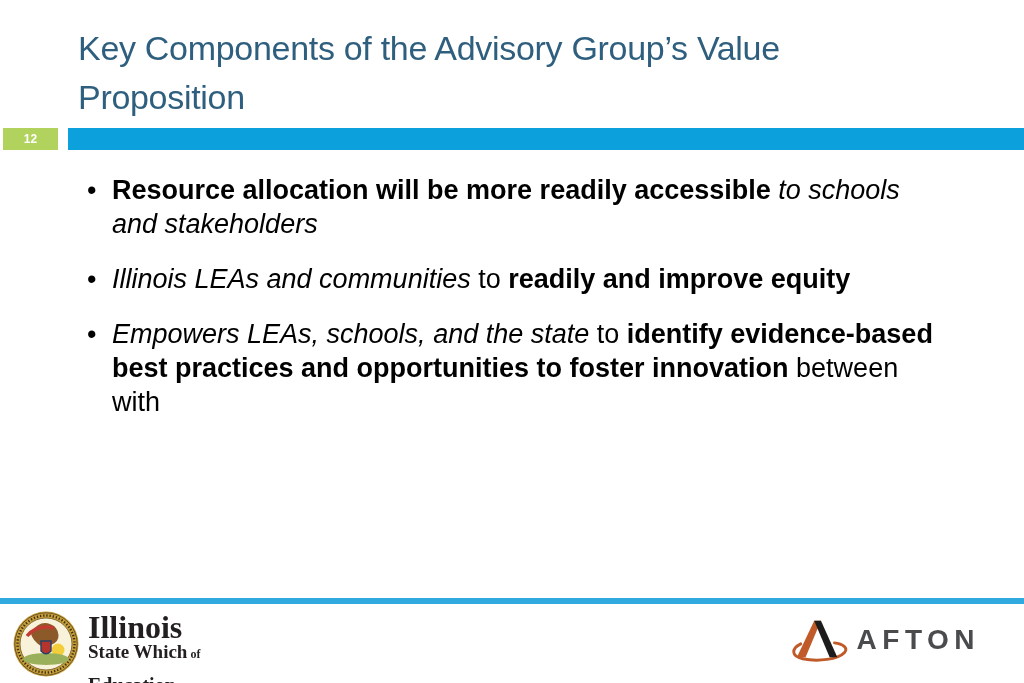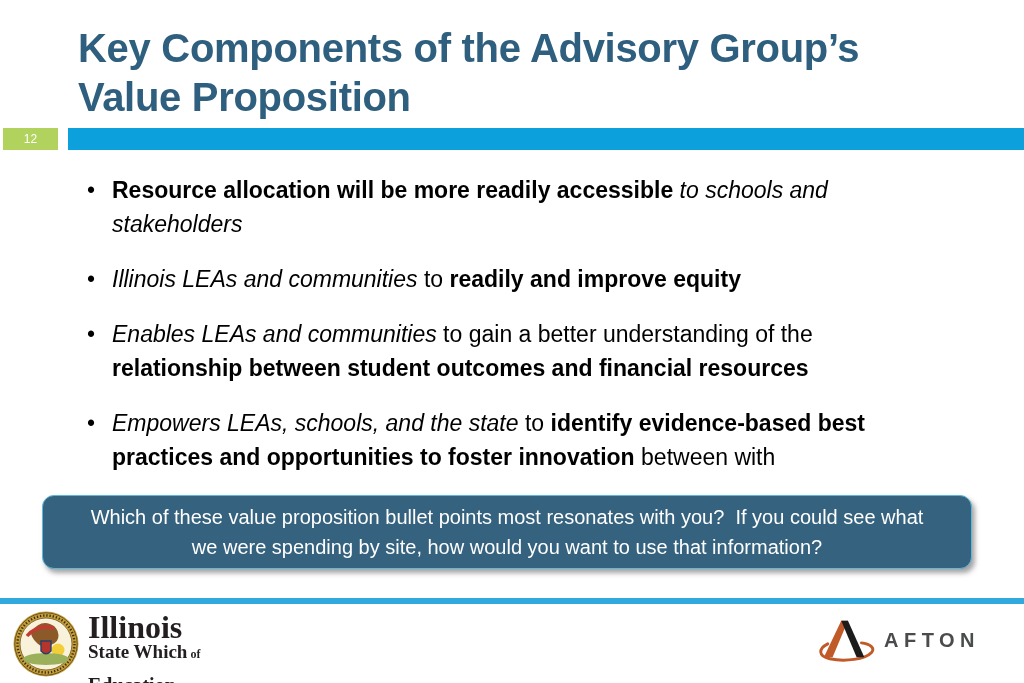--- a/index.html
+++ b/index.html
@@ -12,37 +12,37 @@
     height: 683px;
     background: #ffffff;
     overflow: hidden;
   }
 
   .title {
     position: absolute;
     left: 78px;
     top: 24px;
     width: 870px;
-    font-size: 40px;
-    font-weight: bold;
+    font-size: 34px;
+    font-weight: normal;
     line-height: 49px;
     letter-spacing: -0.3px;
     color: #2f5f7e;
   }
 
   .page-badge {
     position: absolute;
     left: 3px;
     top: 128px;
     width: 55px;
     height: 22px;
     background: #b1d35e;
     color: #ffffff;
     font-size: 12px;
-    font-weight: normal;
+    font-weight: bold;
     display: flex;
     align-items: center;
     justify-content: center;
   }
 
   .accent-bar {
     position: absolute;
     left: 68px;
     top: 128px;
     width: 956px;
@@ -50,21 +50,21 @@
     background: #0ca1dc;
   }
 
   .bullets {
     position: absolute;
     left: 85px;
     top: 173px;
     width: 855px;
     list-style: none;
     color: #000000;
-    font-size: 23px;
+    font-size: 27px;
     line-height: 34px;
   }
   .bullets li {
     position: relative;
     padding-left: 27px;
     margin-bottom: 21px;
   }
   .bullets li::before {
     content: "\2022";
     position: absolute;
@@ -128,21 +128,21 @@
   .afton-logo {
     position: absolute;
     right: 44px;
     top: 614px;
     display: flex;
     align-items: center;
   }
   .afton-mark { width: 62px; height: 52px; }
   .afton-text {
     margin-left: 6px;
-    font-size: 20px;
+    font-size: 28px;
     font-weight: 600;
     letter-spacing: 5.5px;
     color: #4a4b4d;
   }
 </style>
 </head>
 <body>
 
 <div class="slide">
 
@@ -150,27 +150,23 @@
 
   <div class="page-badge">
     <span>12</span>
   </div>
 
   <div class="accent-bar"></div>
 
   <ul class="bullets">
     <li><span class="run-b">Resource allocation will be more readily accessible</span><span class="run-i"> to schools and stakeholders</span></li>
     <li><span class="run-i">Illinois LEAs and communities</span><span class="run-r"> to </span><span class="run-b">readily and improve equity</span></li>
-    <li><span class="run-i">Enables LEAs and communities</span><span class="run-r"> to gain a better understanding of the </span><span class="run-b">relationship between student outcomes and financial resources</span></li>
     <li><span class="run-i">Empowers LEAs, schools, and the state</span><span class="run-r"> to </span><span class="run-b">identify evidence-based best practices and opportunities to foster innovation</span><span class="run-r"> between with</span></li>
   </ul>
 
-  <div class="question-box">
-    <p>Which of these value proposition bullet points most resonates with you?  If you could see what we were spending by site, how would you want to use that information?</p>
-  </div>
 
   <div class="footer-line"></div>
 
   <div class="isbe-logo">
     <svg class="isbe-seal" viewBox="0 0 66 66" aria-hidden="true">
       <circle cx="33" cy="33" r="32.5" fill="#c7a03c"></circle>
       <circle cx="33" cy="33" r="31.2" fill="none" stroke="#6b5420" stroke-width="1"></circle>
       <circle cx="33" cy="33" r="28.5" fill="none" stroke="#3b2f10" stroke-width="2.4" stroke-dasharray="1.3 1.9"></circle>
       <circle cx="33" cy="33" r="26" fill="#f9f2da" stroke="#6b5420" stroke-width="0.8"></circle>
       <circle cx="45" cy="39" r="6.5" fill="#f2cf3a"></circle>

